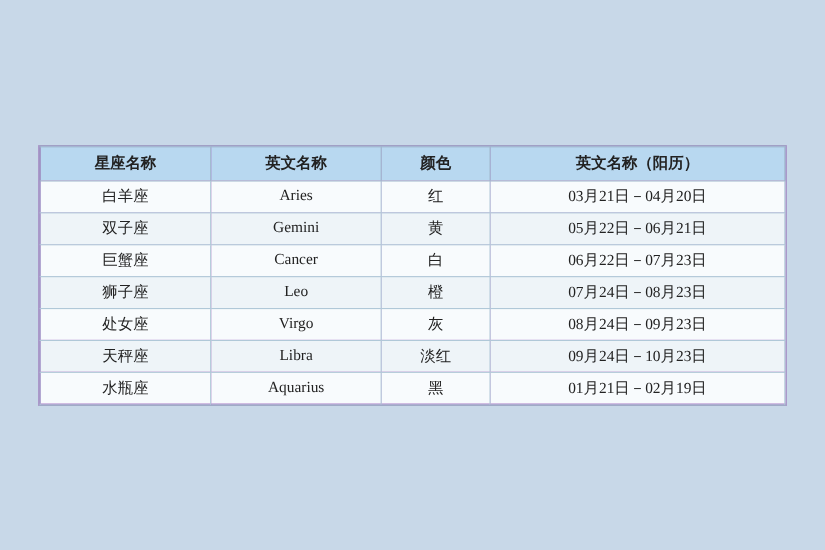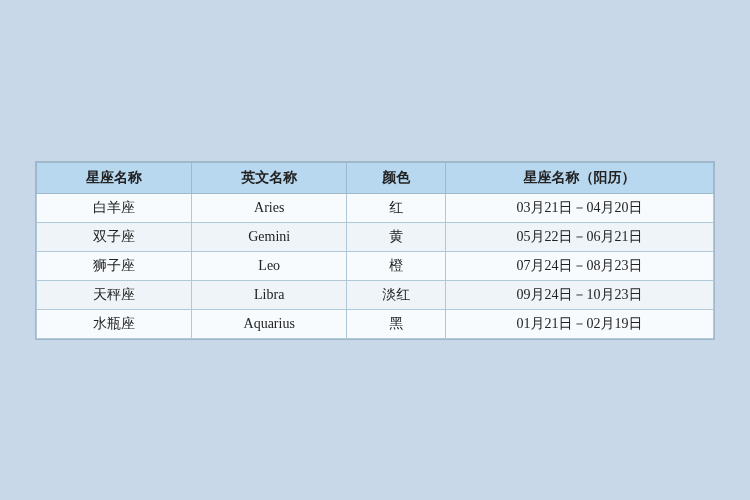--- a/index.html
+++ b/index.html
@@ -46,41 +46,53 @@
 </head>
 <body>
 
 <div class="table-container">
   <table>
     <thead>
       <tr>
       <th>星座名称</th>
           <th>英文名称</th>
           <th>颜色</th>
-          <th>星座名称（阳历）</th>
+          <th>英文名称（阳历）</th>
         </tr>
     </thead>
     <tbody id="table-body">
     <tr>
           <td>白羊座</td>
           <td>Aries</td>
           <td>红</td>
           <td>03月21日－04月20日</td>
         </tr>
         <tr>
           <td>双子座</td>
           <td>Gemini</td>
           <td>黄</td>
           <td>05月22日－06月21日</td>
         </tr>
         <tr>
+          <td>巨蟹座</td>
+          <td>Cancer</td>
+          <td>白</td>
+          <td>06月22日－07月23日</td>
+        </tr>
+        <tr>
           <td>狮子座</td>
           <td>Leo</td>
           <td>橙</td>
           <td>07月24日－08月23日</td>
+        </tr>
+        <tr>
+          <td>处女座</td>
+          <td>Virgo</td>
+          <td>灰</td>
+          <td>08月24日－09月23日</td>
         </tr>
         <tr>
           <td>天秤座</td>
           <td>Libra</td>
           <td>淡红</td>
           <td>09月24日－10月23日</td>
         </tr>
         <tr>
           <td>水瓶座</td>
           <td>Aquarius</td>

